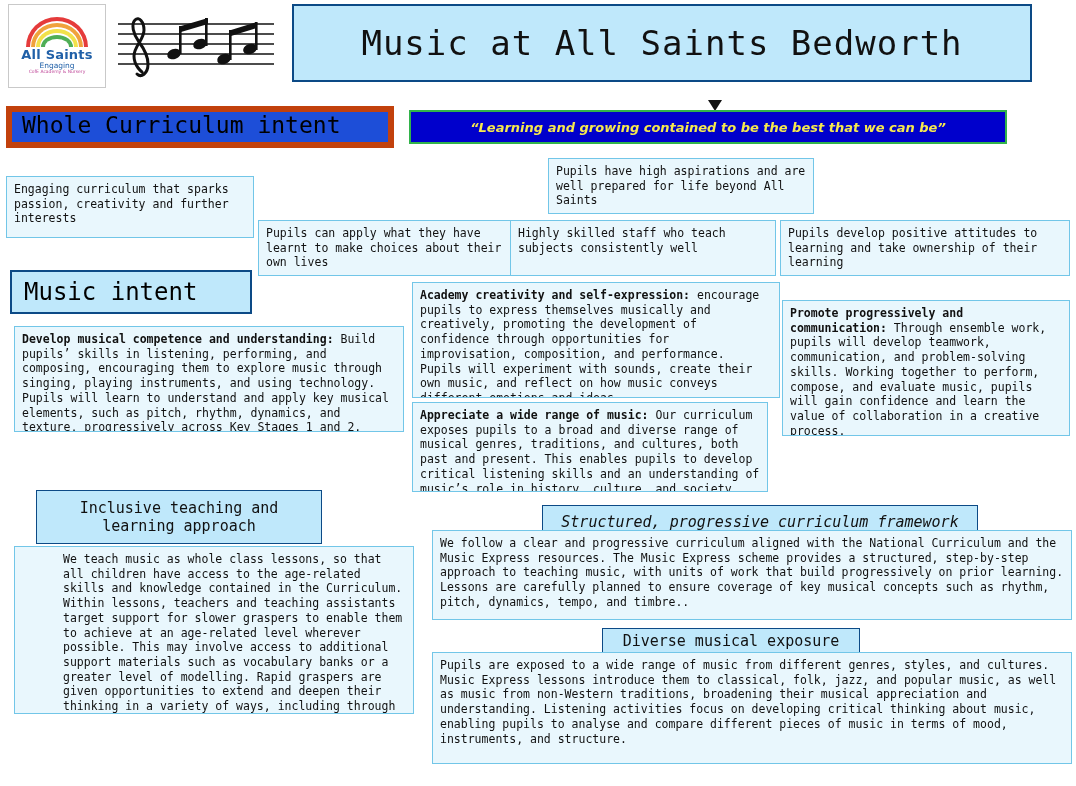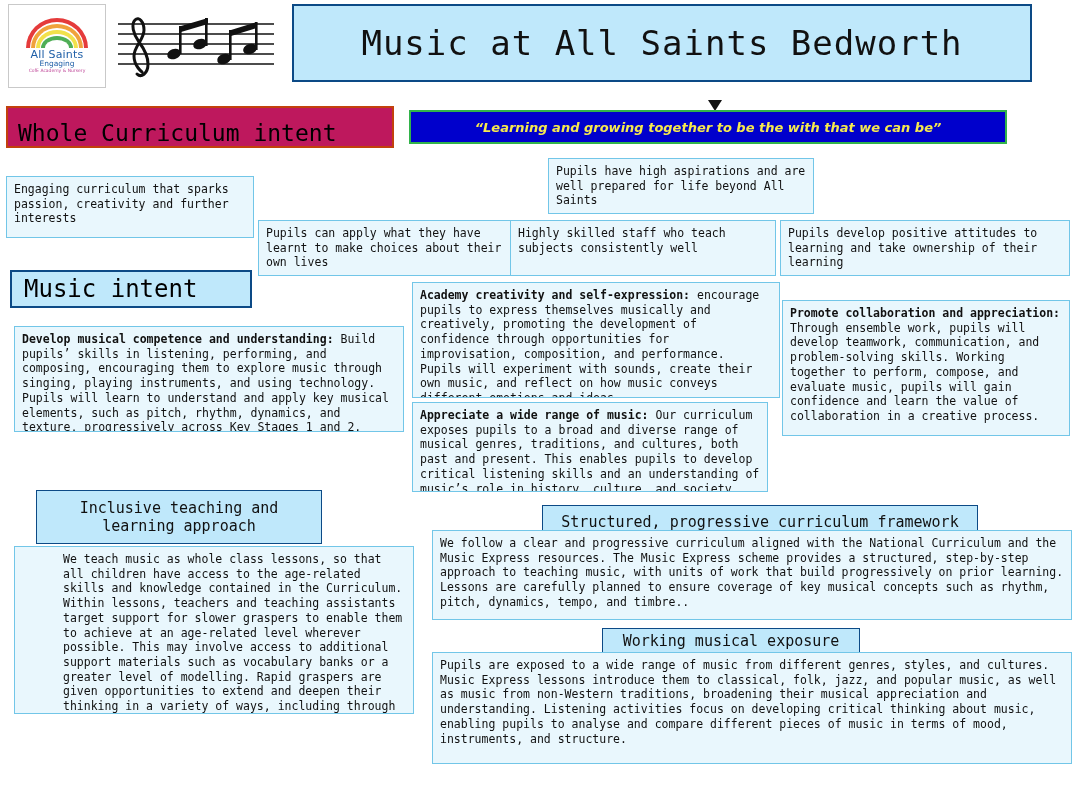--- a/index.html
+++ b/index.html
@@ -28,21 +28,21 @@
   .logo-arc { width: 62px; height: 30px; margin: 0 auto 1px auto; position: relative; }
   .logo-arc i {
     position: absolute; left: 0; right: 0; bottom: 0;
     border-style: solid; border-bottom: none;
     border-radius: 50% 50% 0 0 / 100% 100% 0 0;
   }
   .a1 { height: 30px; border-width: 4px; border-color: #e53b3b; }
   .a2 { height: 24px; border-width: 4px; border-color: #f0a23c; margin: 0 5px; }
   .a3 { height: 18px; border-width: 4px; border-color: #f2e14b; margin: 0 10px; }
   .a4 { height: 12px; border-width: 4px; border-color: #4fae56; margin: 0 15px; }
-  .logo-name { font-size: 11px; font-weight: normal; color: #2060a8; letter-spacing: .2px; }
+  .logo-name { font-size: 13px; font-weight: bold; color: #2060a8; letter-spacing: .2px; }
   .logo-sub  { font-size: 7.5px; color: #2060a8; }
   .logo-tag  { font-size: 4.5px; color: #c04a9a; margin-top: 1px; }
 
   .stave-box {
     left: 112px; top: 2px; width: 165px; height: 88px;
   }
 
   .title-box {
     left: 292px; top: 4px; width: 740px; height: 78px;
     background: #bfe8fb;
@@ -52,23 +52,23 @@
   .title-text {
     font-family: "DejaVu Sans Mono", monospace;
     font-size: 34px;
     color: #111111;
     letter-spacing: 1px;
   }
 
   
   .wc-heading {
     left: 6px; top: 106px; width: 388px; height: 42px;
-    background: #be185d;
-    border: 2px solid #c2410c;
-    display: flex; align-items: flex-end;
+    background: #1d4ed8;
+    border: 6px solid #c2410c;
+    display: flex; align-items: flex-start;
     padding-left: 10px;
   }
   .wc-heading span {
     font-family: "DejaVu Sans Mono", monospace;
     font-size: 23px; color: #000;
   }
 
   .motto-box {
     left: 409px; top: 110px; width: 598px; height: 34px;
     background: #0000cc;
@@ -100,21 +100,21 @@
   .c1 { left: 6px;   top: 176px; width: 248px; height: 62px; }
   .c2 { left: 258px; top: 158px; width: 244px; height: 56px; }
   .c3 { left: 258px; top: 220px; width: 272px; height: 56px; }
   .c4 { left: 510px; top: 158px; width: 266px; height: 56px; margin-left: 38px; }
   .c5 { left: 510px; top: 220px; width: 266px; height: 56px; }
   .c6 { left: 780px; top: 158px; width: 290px; height: 56px; }
   .c7 { left: 780px; top: 220px; width: 290px; height: 56px; }
 
   
   .mi-heading {
-    left: 10px; top: 270px; width: 242px; height: 38px;
+    left: 10px; top: 270px; width: 242px; height: 44px;
     background: #bfe8fb;
     border: 2px solid #0c4a86;
     display: flex; align-items: center; padding-left: 12px;
   }
   .mi-heading span {
     font-family: "DejaVu Sans Mono", monospace;
     font-size: 24px; color: #000;
   }
 
   .m1 { left: 14px;  top: 326px; width: 390px; height: 106px; }
@@ -139,21 +139,21 @@
     border: 1px solid #0c4a86;
     display: flex; align-items: center; justify-content: center;
     font-family: "DejaVu Sans Mono", monospace;
     font-size: 15px;
     color: #111;
     padding: 3px 10px;
     text-align: center;
     line-height: 1.2;
   }
   .sh-inclusive  { left: 36px;  top: 490px; width: 286px; height: 54px; justify-content: flex-start; padding-left: 10px;}
-  .sh-structured { left: 542px; top: 505px; width: 436px; height: 34px; }
+  .sh-structured { left: 542px; top: 505px; width: 436px; height: 34px; font-style: italic; }
   .sh-diverse    { left: 602px; top: 628px; width: 258px; height: 26px; }
 
   .i1 { left: 14px;  top: 546px; width: 400px; height: 168px; padding-left: 48px; }
   .i2 { left: 432px; top: 530px; width: 640px; height: 90px; }
   .i3 { left: 432px; top: 652px; width: 640px; height: 112px; }
 </style>
 </head>
 <body>
 
 <div id="page">
@@ -209,21 +209,21 @@
     <span>Whole Curriculum intent</span>
   </div>
 
   <div class="abs arrow-down">
     <svg width="18" height="16" viewBox="0 0 18 16">
         <polygon points="9,15 2,4 16,4" fill="#111"></polygon>
       </svg>
   </div>
 
   <div class="abs motto-box">
-    <span>“Learning and growing together to be the with that we can be”</span>
+    <span>“Learning and growing contained to be the best that we can be”</span>
   </div>
 
   <div class="abs card c1">Engaging curriculum that sparks passion, creativity and further interests</div>
   <div class="abs card c3">Pupils can apply what they have learnt to make choices about their own lives</div>
   <div class="abs card c4">Pupils have high aspirations and are well prepared for life beyond All Saints</div>
   <div class="abs card c5">Highly skilled staff who teach subjects consistently well</div>
   <div class="abs card c7">Pupils develop positive attitudes to learning and take ownership of their learning</div>
 
   <div class="abs mi-heading">
     <span>Music intent</span>
@@ -232,26 +232,26 @@
   <div class="abs card m1">
     <b>Develop musical competence and understanding:</b><span> Build pupils’ skills in listening, performing, and composing, encouraging them to explore music through singing, playing instruments, and using technology. Pupils will learn to understand and apply key musical elements, such as pitch, rhythm, dynamics, and texture, progressively across Key Stages 1 and 2.</span>
   </div>
   <div class="abs card m2">
     <b>Academy creativity and self-expression:</b><span> encourage pupils to express themselves musically and creatively, promoting the development of confidence through opportunities for improvisation, composition, and performance. Pupils will experiment with sounds, create their own music, and reflect on how music conveys different emotions and ideas.</span>
   </div>
   <div class="abs card m3">
     <b>Appreciate a wide range of music:</b><span> Our curriculum exposes pupils to a broad and diverse range of musical genres, traditions, and cultures, both past and present. This enables pupils to develop critical listening skills and an understanding of music’s role in history, culture, and society.</span>
   </div>
   <div class="abs card m4">
-    <b>Promote collaboration and appreciation:</b><span> Through ensemble work, pupils will develop teamwork, communication, and problem-solving skills. Working together to perform, compose, and evaluate music, pupils will gain confidence and learn the value of collaboration in a creative process.</span>
+    <b>Promote progressively and communication:</b><span> Through ensemble work, pupils will develop teamwork, communication, and problem-solving skills. Working together to perform, compose, and evaluate music, pupils will gain confidence and learn the value of collaboration in a creative process.</span>
   </div>
 
 
   <div class="abs sub-heading sh-inclusive">Inclusive teaching and learning approach</div>
   <div class="abs card i1">We teach music as whole class lessons, so that all children have access to the age-related skills and knowledge contained in the Curriculum. Within lessons, teachers and teaching assistants target support for slower graspers to enable them to achieve at an age-related level wherever possible. This may involve access to additional support materials such as vocabulary banks or a greater level of modelling. Rapid graspers are given opportunities to extend and deepen their thinking in a variety of ways, including through targeted questioning or an expectation that their independent work will show a more rigorous or creative understanding.</div>
 
   <div class="abs sub-heading sh-structured">Structured, progressive curriculum framework</div>
   <div class="abs card i2">We follow a clear and progressive curriculum aligned with the National Curriculum and the Music Express resources. The Music Express scheme provides a structured, step-by-step approach to teaching music, with units of work that build progressively on prior learning. Lessons are carefully planned to ensure coverage of key musical concepts such as rhythm, pitch, dynamics, tempo, and timbre..</div>
 
-  <div class="abs sub-heading sh-diverse">Working musical exposure</div>
+  <div class="abs sub-heading sh-diverse">Diverse musical exposure</div>
   <div class="abs card i3">Pupils are exposed to a wide range of music from different genres, styles, and cultures. Music Express lessons introduce them to classical, folk, jazz, and popular music, as well as music from non-Western traditions, broadening their musical appreciation and understanding. Listening activities focus on developing critical thinking about music, enabling pupils to analyse and compare different pieces of music in terms of mood, instruments, and structure.</div>
 
 </div>
 
 </body></html>

